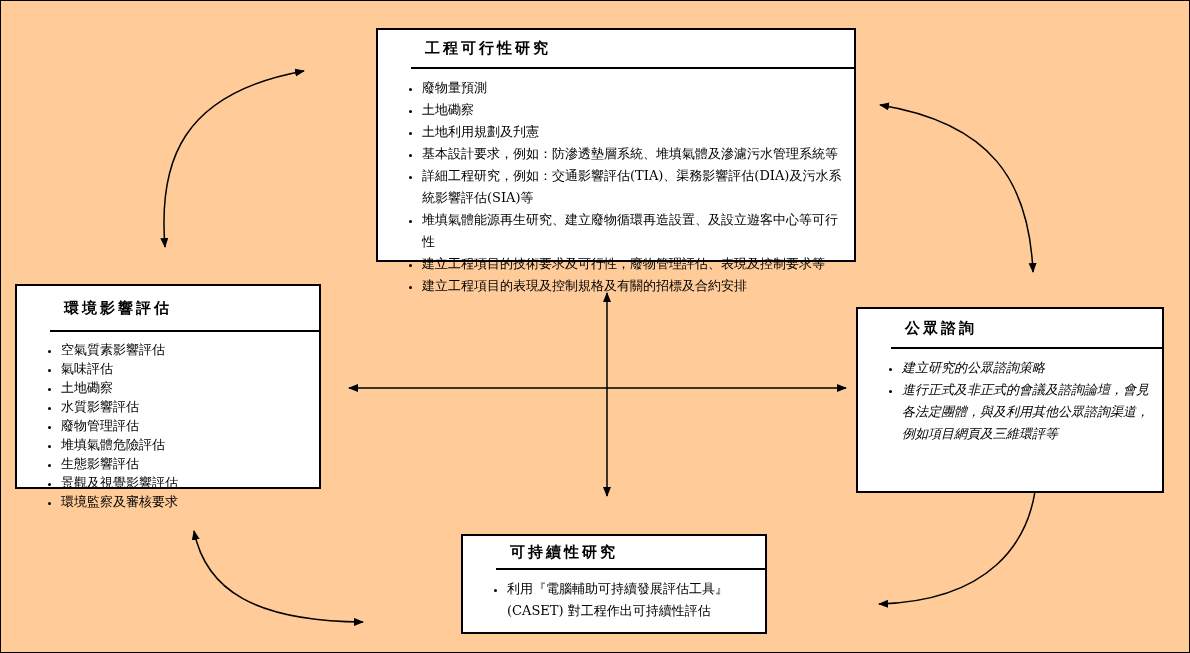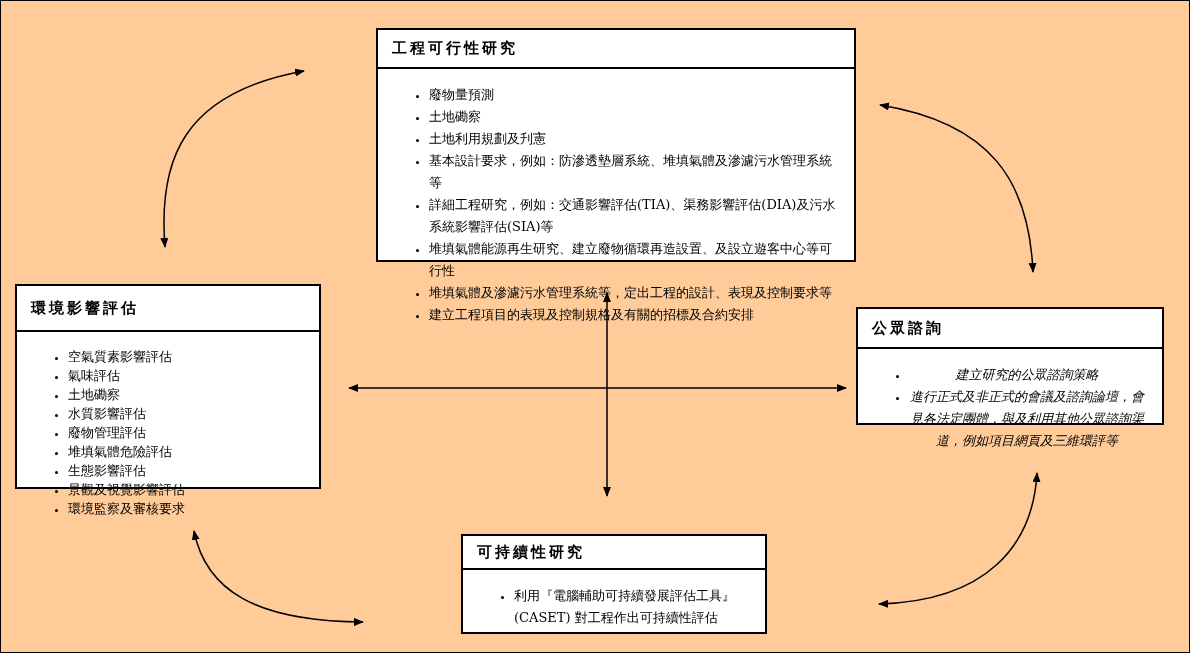--- a/index.html
+++ b/index.html
@@ -19,38 +19,39 @@
     background:var(--box-background,#fff);
     border:2px solid var(--border-color,#000);
     box-sizing:border-box;
   }
   .box-title{
     display:flex;align-items:center;
     padding:0 14px;
     font-weight:bold;font-size:15px;letter-spacing:3px;
     border-bottom:2px solid var(--border-color,#000);
     box-sizing:border-box;
+    margin-left:33px;
   }
   .box-list{
-    margin:7px;padding:8px 10px 0 44px;
+    margin:0;padding:8px 10px 0 44px;
     font-size:13px;
   }
   .box-list li{padding:0;margin:0;}
   li::marker{font-size:11px;}
 
   
   #box-eng{left:375px;top:27px;width:480px;height:234px;}
   #box-eng .box-title{height:39px;}
   #box-eng .box-list li{line-height:22px;}
 
   #box-env{left:14px;top:283px;width:306px;height:205px;}
   #box-env .box-title{height:46px;}
   #box-env .box-list li{line-height:19px;}
 
-  #box-pub{left:855px;top:306px;width:308px;height:118px;text-align:center;}
+  #box-pub{left:855px;top:306px;width:308px;height:186px;}
   #box-pub .box-title{height:40px;}
   #box-pub .box-list li{line-height:22px;font-style:italic;}
 
   #box-sus{left:460px;top:533px;width:306px;height:100px;}
   #box-sus .box-title{height:34px;}
   #box-sus .box-list li{line-height:22px;}
 
   #arrow-layer{
     position:absolute;left:0;top:0;width:1188px;height:651px;
     pointer-events:none;
@@ -82,21 +83,21 @@
 
   <div class="box" id="box-eng">
     <div class="box-title">工程可行性研究</div>
     <ul class="box-list">
         <li>廢物量預測</li>
         <li>土地磡察</li>
         <li>土地利用規劃及刋憲</li>
         <li>基本設計要求，例如：防滲透墊層系統、堆填氣體及滲濾污水管理系統等</li>
         <li>詳細工程研究，例如：交通影響評估(TIA)、渠務影響評估(DIA)及污水系統影響評估(SIA)等</li>
         <li>堆填氣體能源再生研究、建立廢物循環再造設置、及設立遊客中心等可行性</li>
-        <li>堆填氣體及滲濾污水管理系統等，定出工程的設計、表現及控制要求等</li>
+        <li>建立工程項目的技術要求及可行性，廢物管理評估、表現及控制要求等</li>
         <li>建立工程項目的表現及控制規格及有關的招標及合約安排</li>
       </ul>
   </div>
 
   <div class="box" id="box-env">
     <div class="box-title">環境影響評估</div>
     <ul class="box-list">
         <li>空氣質素影響評估</li>
         <li>氣味評估</li>
         <li>土地磡察</li>

